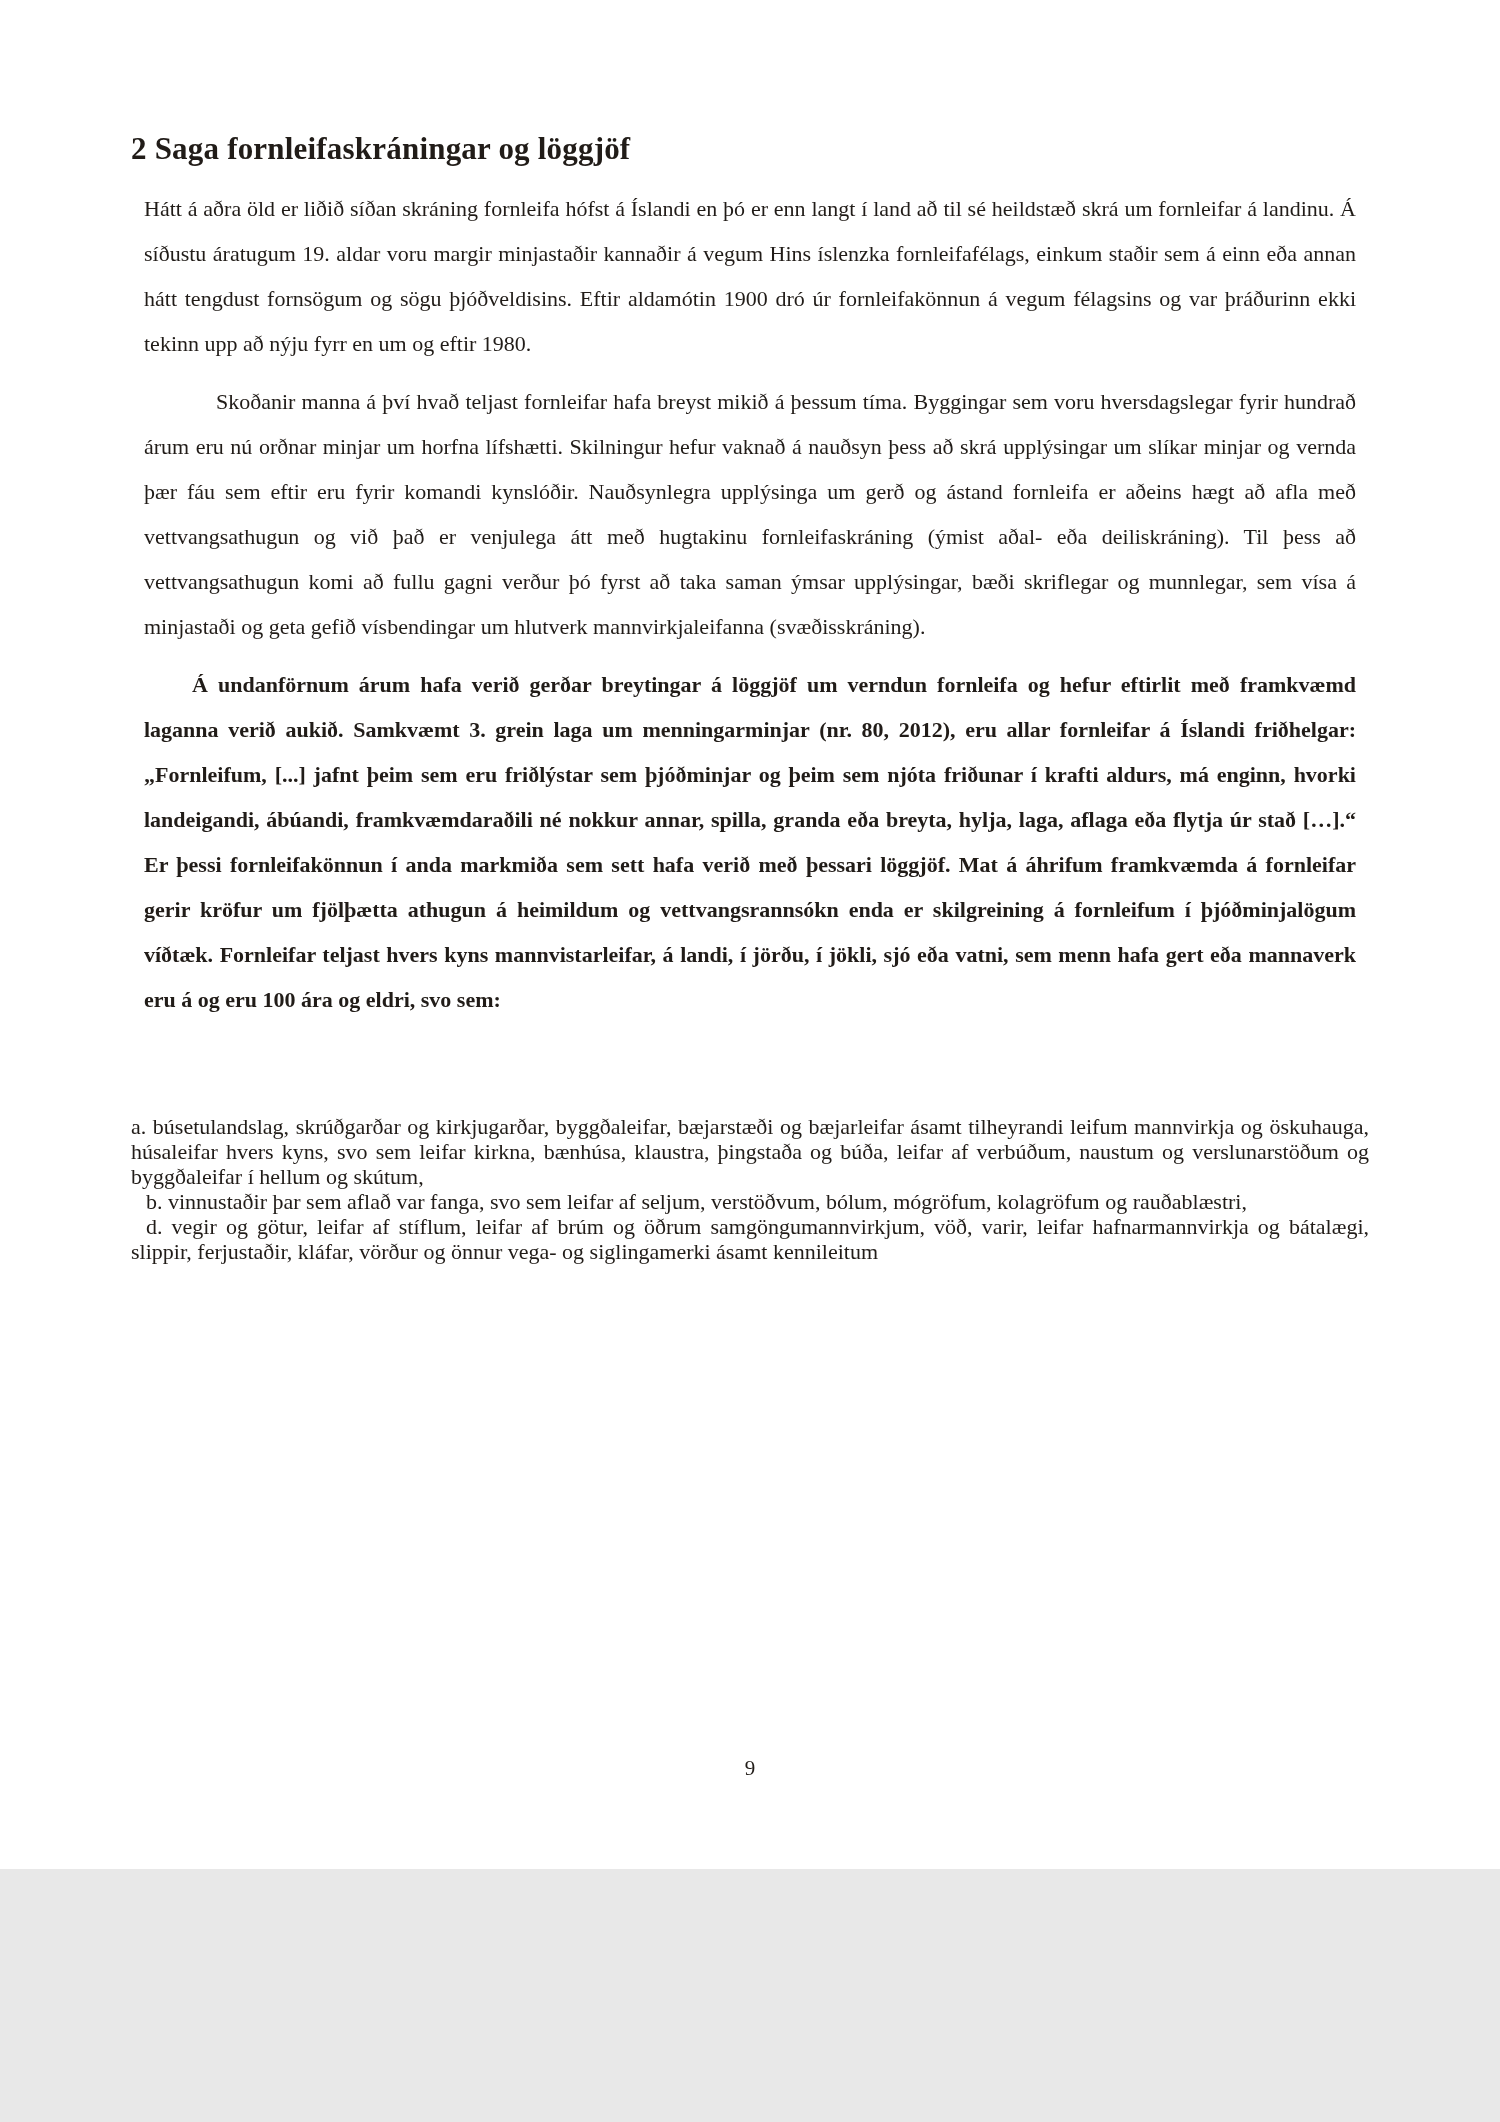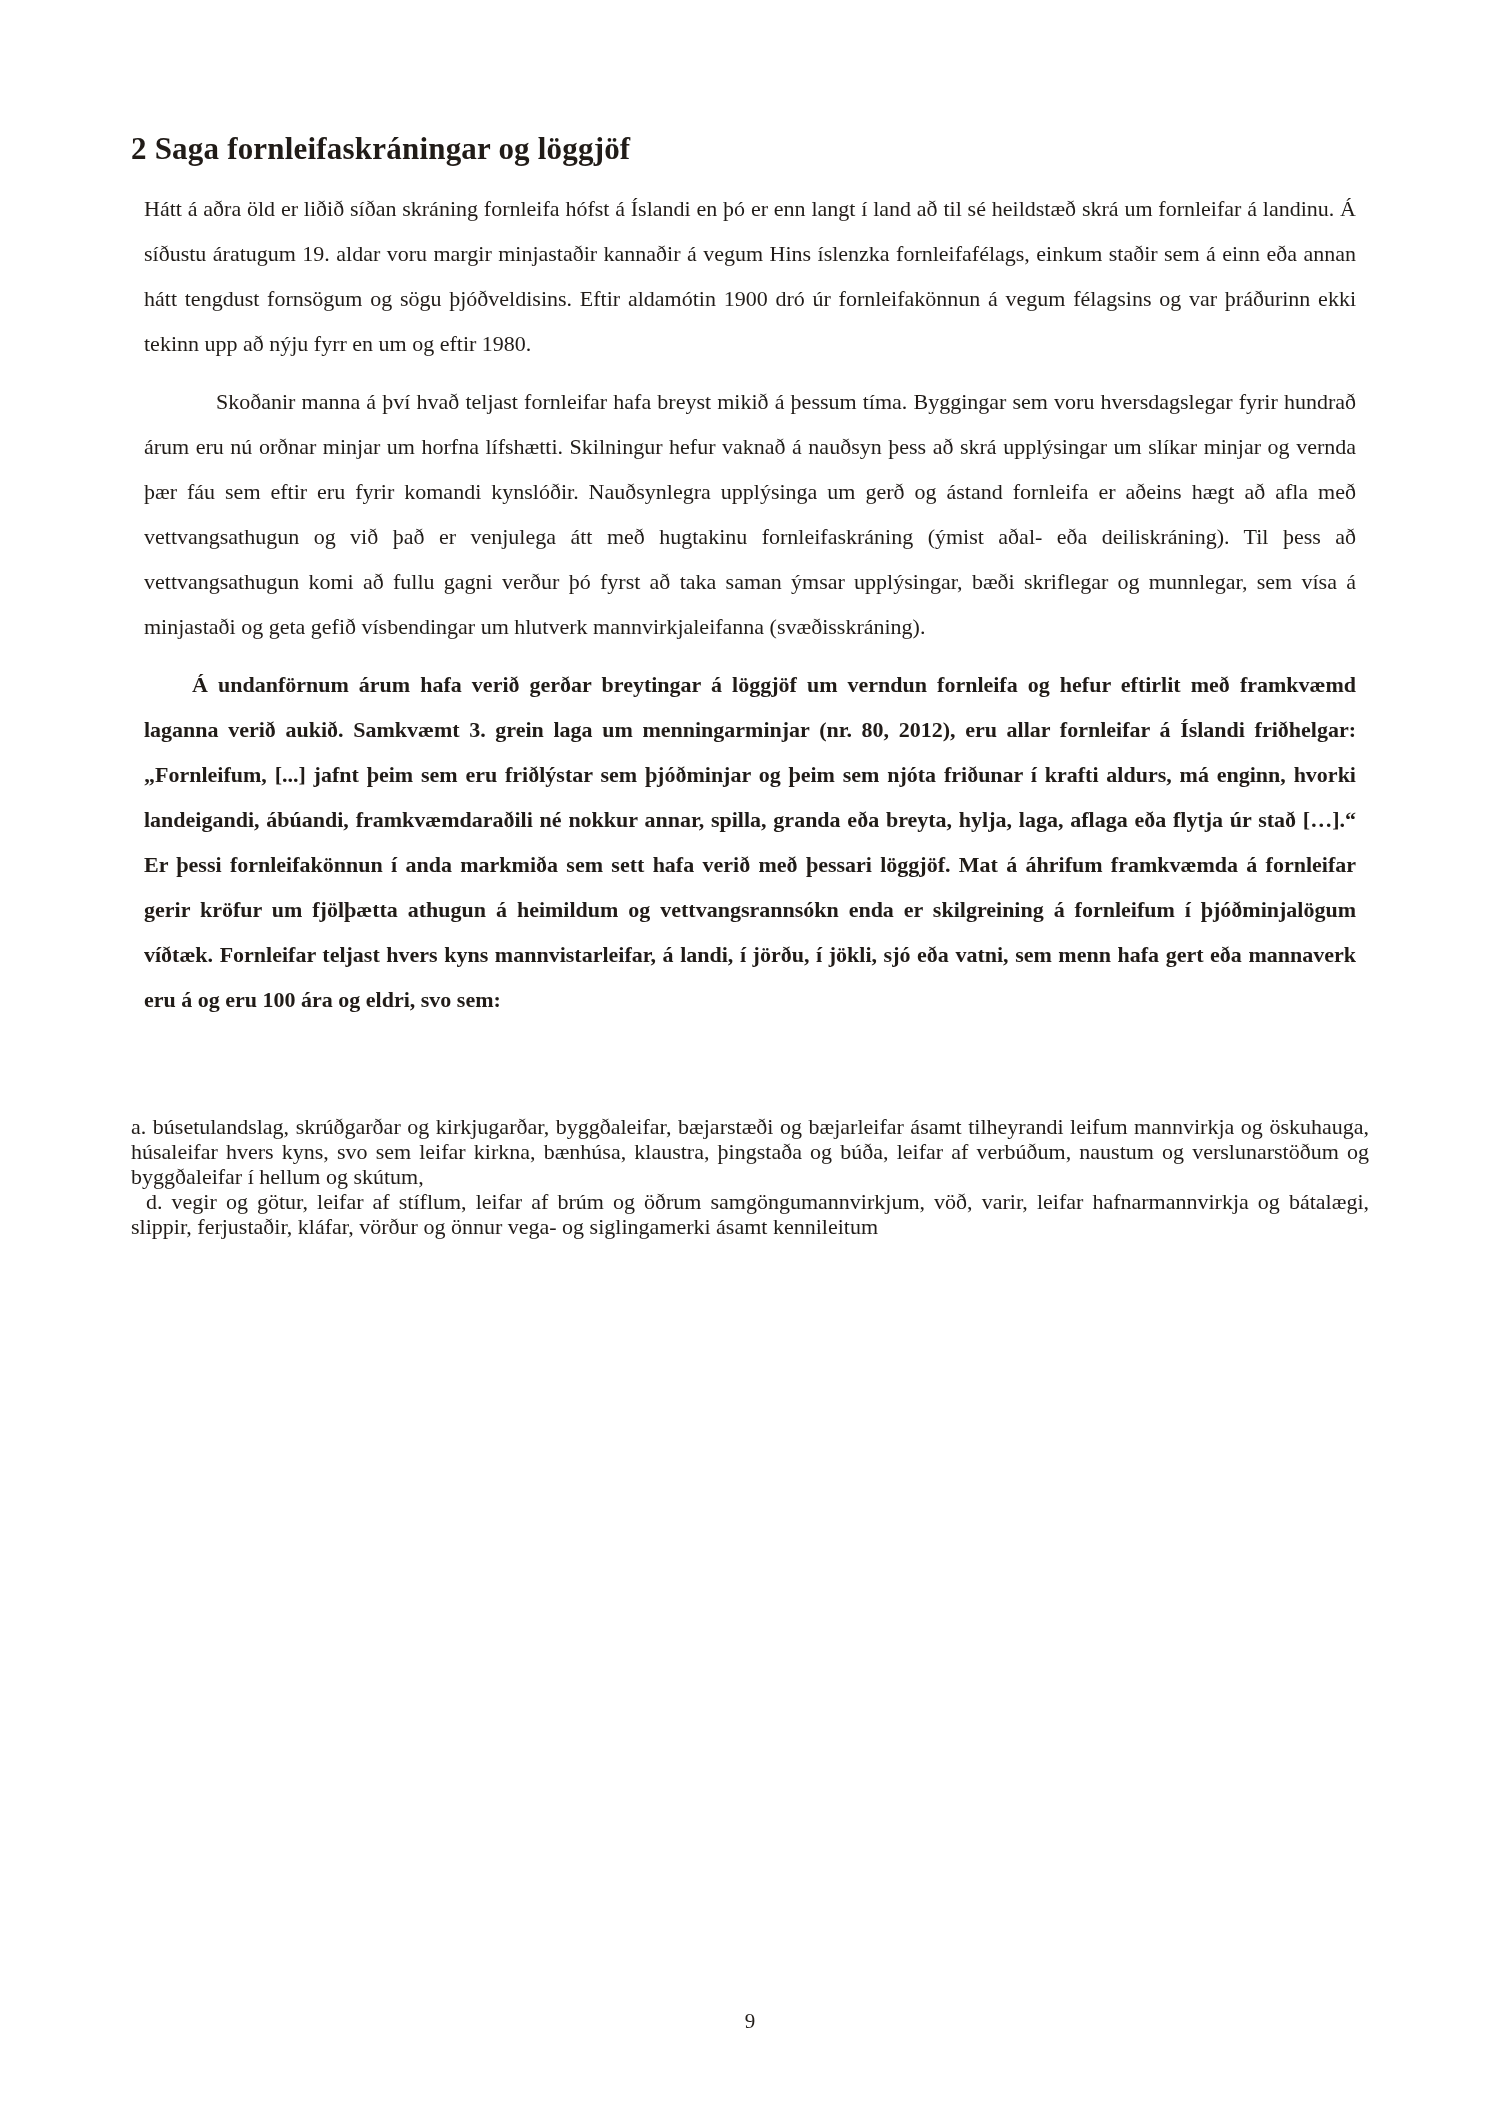--- a/index.html
+++ b/index.html
@@ -3,21 +3,21 @@
 <meta charset="utf-8">
 <style>
   html, body {
     margin: 0;
     padding: 0;
     background: #e8e8e8;
   }
   .page {
     position: relative;
     width: 1500px;
-    height: 2122px;
+    height: 1869px;
     margin: 0 auto;
     background: #ffffff;
     box-sizing: border-box;
     padding: 128px 131px 0 131px;
     font-family: "Liberation Serif", "DejaVu Serif", serif;
     color: #211c18;
   }
   .section-title {
     font-size: 31px;
     font-weight: bold;
@@ -61,18 +61,19 @@
   <h1 class="section-title">2 Saga fornleifaskráningar og löggjöf</h1>
 
   <div class="body-text">
     <p>Hátt á aðra öld er liðið síðan skráning fornleifa hófst á Íslandi en þó er enn langt í land að til sé heildstæð skrá um fornleifar á landinu. Á síðustu áratugum 19. aldar voru margir minjastaðir kannaðir á vegum Hins íslenzka fornleifafélags, einkum staðir sem á einn eða annan hátt tengdust fornsögum og sögu þjóðveldisins. Eftir aldamótin 1900 dró úr fornleifakönnun á vegum félagsins og var þráðurinn ekki tekinn upp að nýju fyrr en um og eftir 1980.</p>
     <p class="indent-lg">Skoðanir manna á því hvað teljast fornleifar hafa breyst mikið á þessum tíma.  Byggingar sem voru hversdagslegar fyrir hundrað árum eru nú orðnar minjar um horfna lífshætti. Skilningur hefur vaknað á nauðsyn þess að skrá upplýsingar um slíkar minjar og vernda þær fáu sem eftir eru fyrir komandi kynslóðir. Nauðsynlegra upplýsinga um gerð og ástand fornleifa er aðeins hægt að afla með vettvangsathugun og við það er venjulega átt með hugtakinu fornleifaskráning (ýmist aðal- eða deiliskráning). Til þess að vettvangsathugun komi að fullu gagni verður þó fyrst að taka saman ýmsar upplýsingar, bæði skriflegar og munnlegar, sem vísa á minjastaði og geta gefið vísbendingar um hlutverk mannvirkjaleifanna (svæðisskráning).</p>
     <p class="indent-md">Á undanförnum árum hafa verið gerðar breytingar á löggjöf um verndun fornleifa og hefur eftirlit með framkvæmd laganna verið aukið.  Samkvæmt 3. grein laga um menningarminjar (nr. 80, 2012), eru allar fornleifar á Íslandi friðhelgar: „Fornleifum, [...] jafnt þeim sem eru friðlýstar sem þjóðminjar og þeim sem njóta friðunar í krafti aldurs, má enginn, hvorki landeigandi, ábúandi, framkvæmdaraðili né nokkur annar, spilla, granda eða breyta, hylja, laga, aflaga eða flytja úr stað […].“  Er þessi fornleifakönnun í anda markmiða sem sett hafa verið með þessari löggjöf.  Mat á áhrifum framkvæmda á fornleifar gerir kröfur um fjölþætta athugun á heimildum og vettvangsrannsókn enda er skilgreining á fornleifum í  þjóðminjalögum víðtæk.  Fornleifar teljast hvers kyns mannvistarleifar, á landi, í jörðu, í jökli, sjó eða vatni, sem menn hafa gert eða mannaverk eru á og eru 100 ára og eldri, svo sem:</p>
   </div>
 
   <div class="footnotes">
     <p>a. búsetulandslag, skrúðgarðar og kirkjugarðar, byggðaleifar, bæjarstæði og bæjarleifar ásamt tilheyrandi leifum mannvirkja og öskuhauga, húsaleifar hvers kyns, svo sem leifar kirkna, bænhúsa, klaustra, þingstaða og búða, leifar af verbúðum, naustum og verslunarstöðum og byggðaleifar í hellum og skútum,</p>
+    <p class="fn-indent">b. vinnustaðir þar sem aflað var fanga, svo sem leifar af seljum, verstöðvum, bólum, mógröfum, kolagröfum og rauðablæstri,</p>
     <p class="fn-indent">d. vegir og götur, leifar af stíflum, leifar af brúm og öðrum samgöngumannvirkjum, vöð, varir, leifar hafnarmannvirkja og bátalægi, slippir, ferjustaðir, kláfar, vörður og önnur vega- og siglingamerki ásamt kennileitum</p>
   </div>
 
   <div class="page-number">9</div>
 
 </div>
 
 </body></html>

